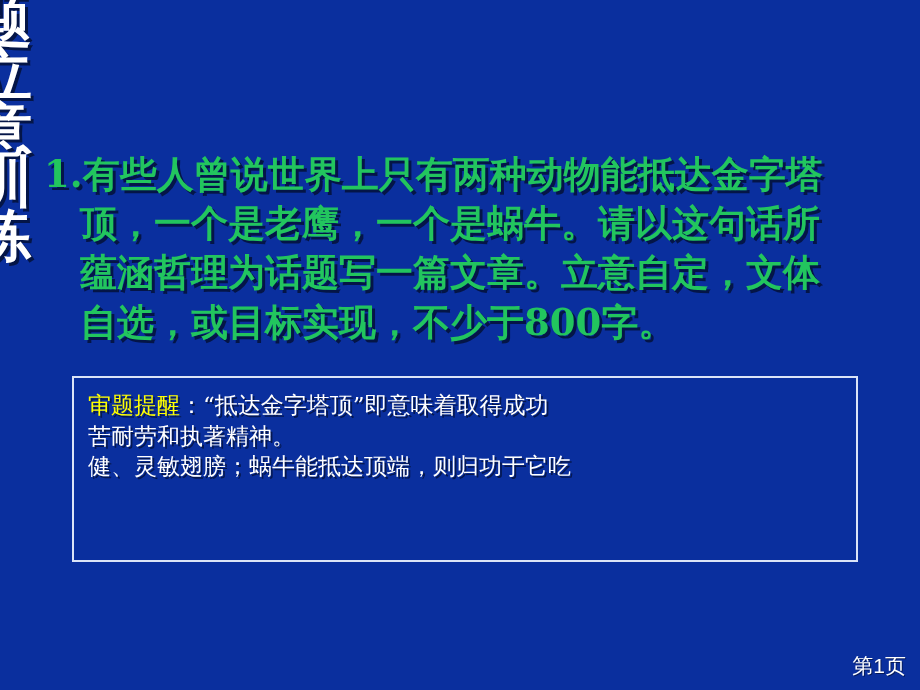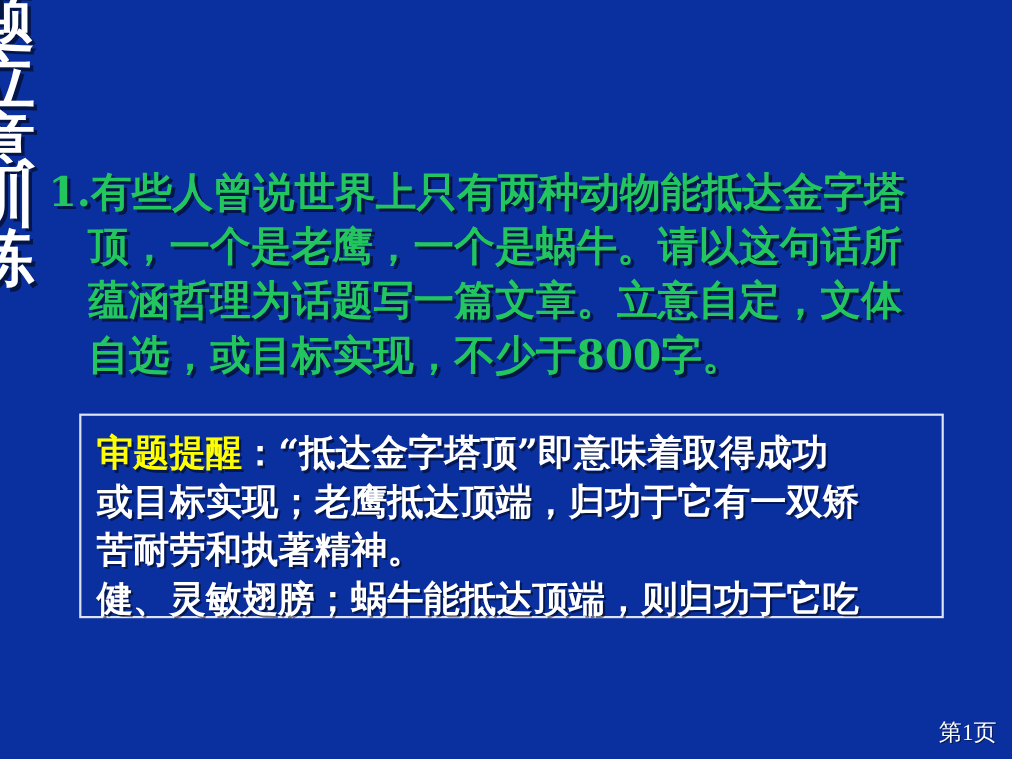--- a/index.html
+++ b/index.html
@@ -65,38 +65,38 @@
     width: 786px;
     height: 186px;
     border: 2px solid #dbe4f7;
     box-sizing: border-box;
     padding: 12px 14px 0 14px;
   }
   #hint-box .hline {
     display: block;
     white-space: nowrap;
     color: #ffffff;
-    font-size: 33px;
-    font-weight: 700;
+    font-size: 23px;
+    font-weight: 400;
     line-height: 1.33;
     text-shadow: 2px 2px 0 rgba(0,0,0,0.5);
   }
   #hint-box .hi {
     color: #ffff00;
   }
 
   
   #page-number {
     position: absolute;
     right: 14px;
     bottom: 10px;
     color: #ffffff;
     font-size: 21px;
     font-weight: 400;
-    font-family: Liberation Serif, serif;
+    font-family: Liberation Sans, sans-serif;
     text-shadow: 1px 1px 0 rgba(0,0,0,0.45);
   }
 </style>
 </head>
 <body>
 
 <div id="slide">
 
   <div id="side-title">
     <span class="vchar">题</span>
@@ -108,20 +108,19 @@
 
   <div id="main-para">
     <span class="pline"><span>1.</span><span>有些人曾说世界上只有两种动物能抵达金字塔</span></span>
     <span class="pline indent">顶，一个是老鹰，一个是蜗牛。请以这句话所</span>
     <span class="pline indent">蕴涵哲理为话题写一篇文章。立意自定，文体</span>
     <span class="pline indent">自选，或目标实现，不少于800字。</span>
   </div>
 
   <div id="hint-box">
     <span class="hline"><span class="hi">审题提醒</span><span>：</span><span>“抵达金字塔顶”即意味着取得成功</span></span>
-    <span class="hline">或目标实现；老鹰抵达顶端，归功于它有一双矫</span>
     <span class="hline">苦耐劳和执著精神。</span>
     <span class="hline">健、灵敏翅膀；蜗牛能抵达顶端，则归功于它吃</span>
   </div>
 
   <div id="page-number">第1页</div>
 
 </div>
 
 </body></html>

